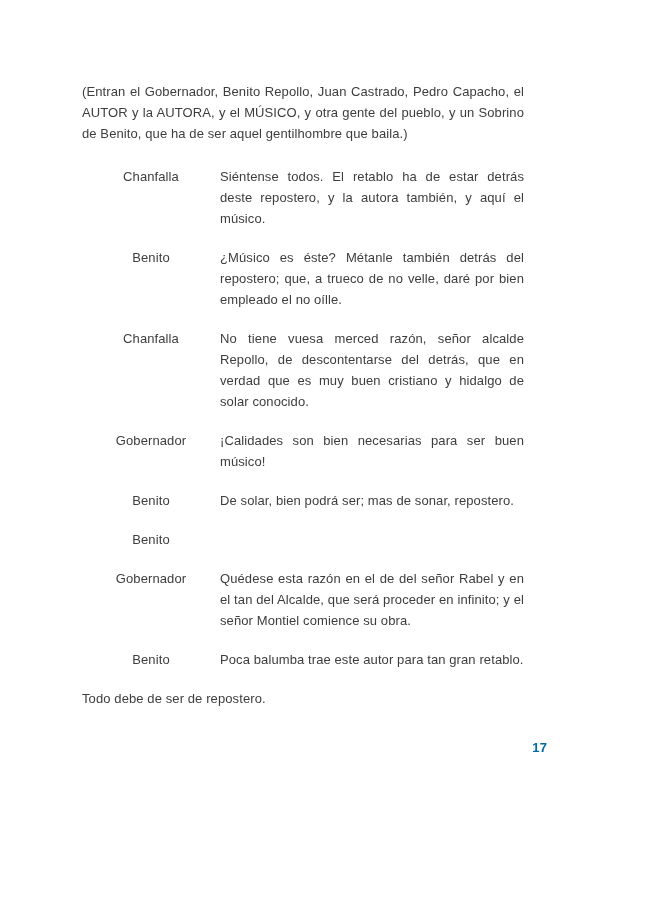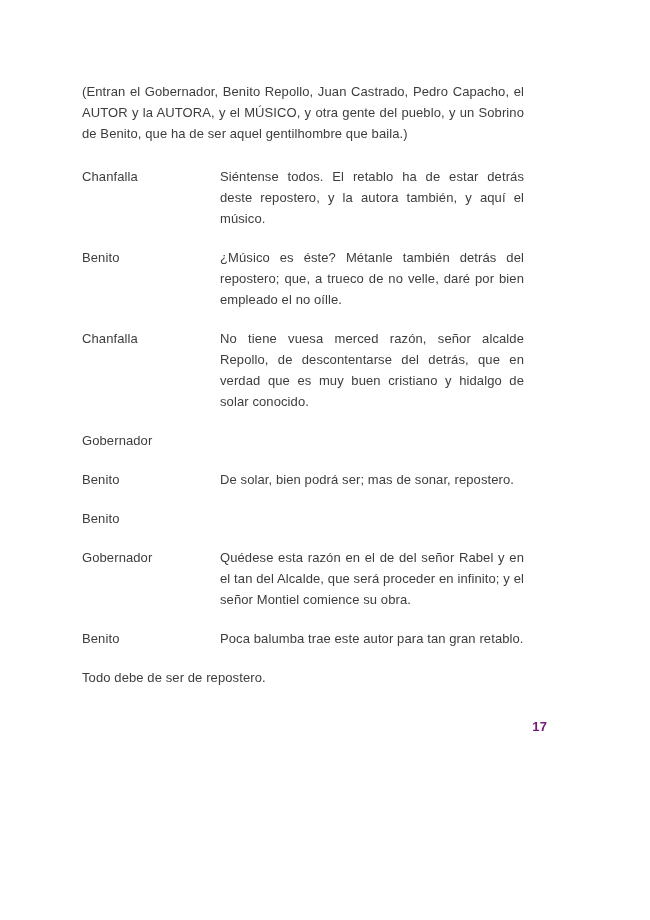--- a/index.html
+++ b/index.html
@@ -27,32 +27,32 @@
   .stage-direction {
     margin: 0 0 22px 0;
     text-align: justify;
   }
   .dialogue-row {
     display: flex;
     margin: 0 0 18px 0;
   }
   .speaker {
     flex: 0 0 138px;
-    text-align: left;
+    text-align: center;
   }
   .speech {
     flex: 1 1 auto;
     text-align: justify;
   }
   .page-number {
     margin-top: 28px;
     margin-right: -23px;
     text-align: right;
     font-weight: bold;
-    color: #701a75;
+    color: #0369a1;
   }
 </style>
 </head>
 <body>
 
 <div class="page">
 
   <p class="stage-direction">(Entran el Gobernador, Benito Repollo, Juan Castrado, Pedro Capacho, el AUTOR y la AUTORA, y el MÚSICO, y otra gente del pueblo, y un Sobrino de Benito, que ha de ser aquel gentilhombre que baila.)</p>
 
   <div class="dialogue">
@@ -63,20 +63,21 @@
       <div class="dialogue-row">
         <div class="speaker">Benito</div>
         <div class="speech">¿Músico es éste? Métanle también detrás del repostero; que, a trueco de no velle, daré por bien empleado el no oílle.</div>
       </div>
       <div class="dialogue-row">
         <div class="speaker">Chanfalla</div>
         <div class="speech">No tiene vuesa merced razón, señor alcalde Repollo, de descontentarse del detrás, que en verdad que es muy buen cristiano y hidalgo de solar conocido.</div>
       </div>
       <div class="dialogue-row">
         <div class="speaker">Gobernador</div>
+        <div class="speech">¡Calidades son bien necesarias para ser buen músico!</div>
       </div>
       <div class="dialogue-row">
         <div class="speaker">Benito</div>
         <div class="speech">De solar, bien podrá ser; mas de sonar, repostero.</div>
       </div>
       <div class="dialogue-row">
         <div class="speaker">Benito</div>
       </div>
       <div class="dialogue-row">
         <div class="speaker">Gobernador</div>

